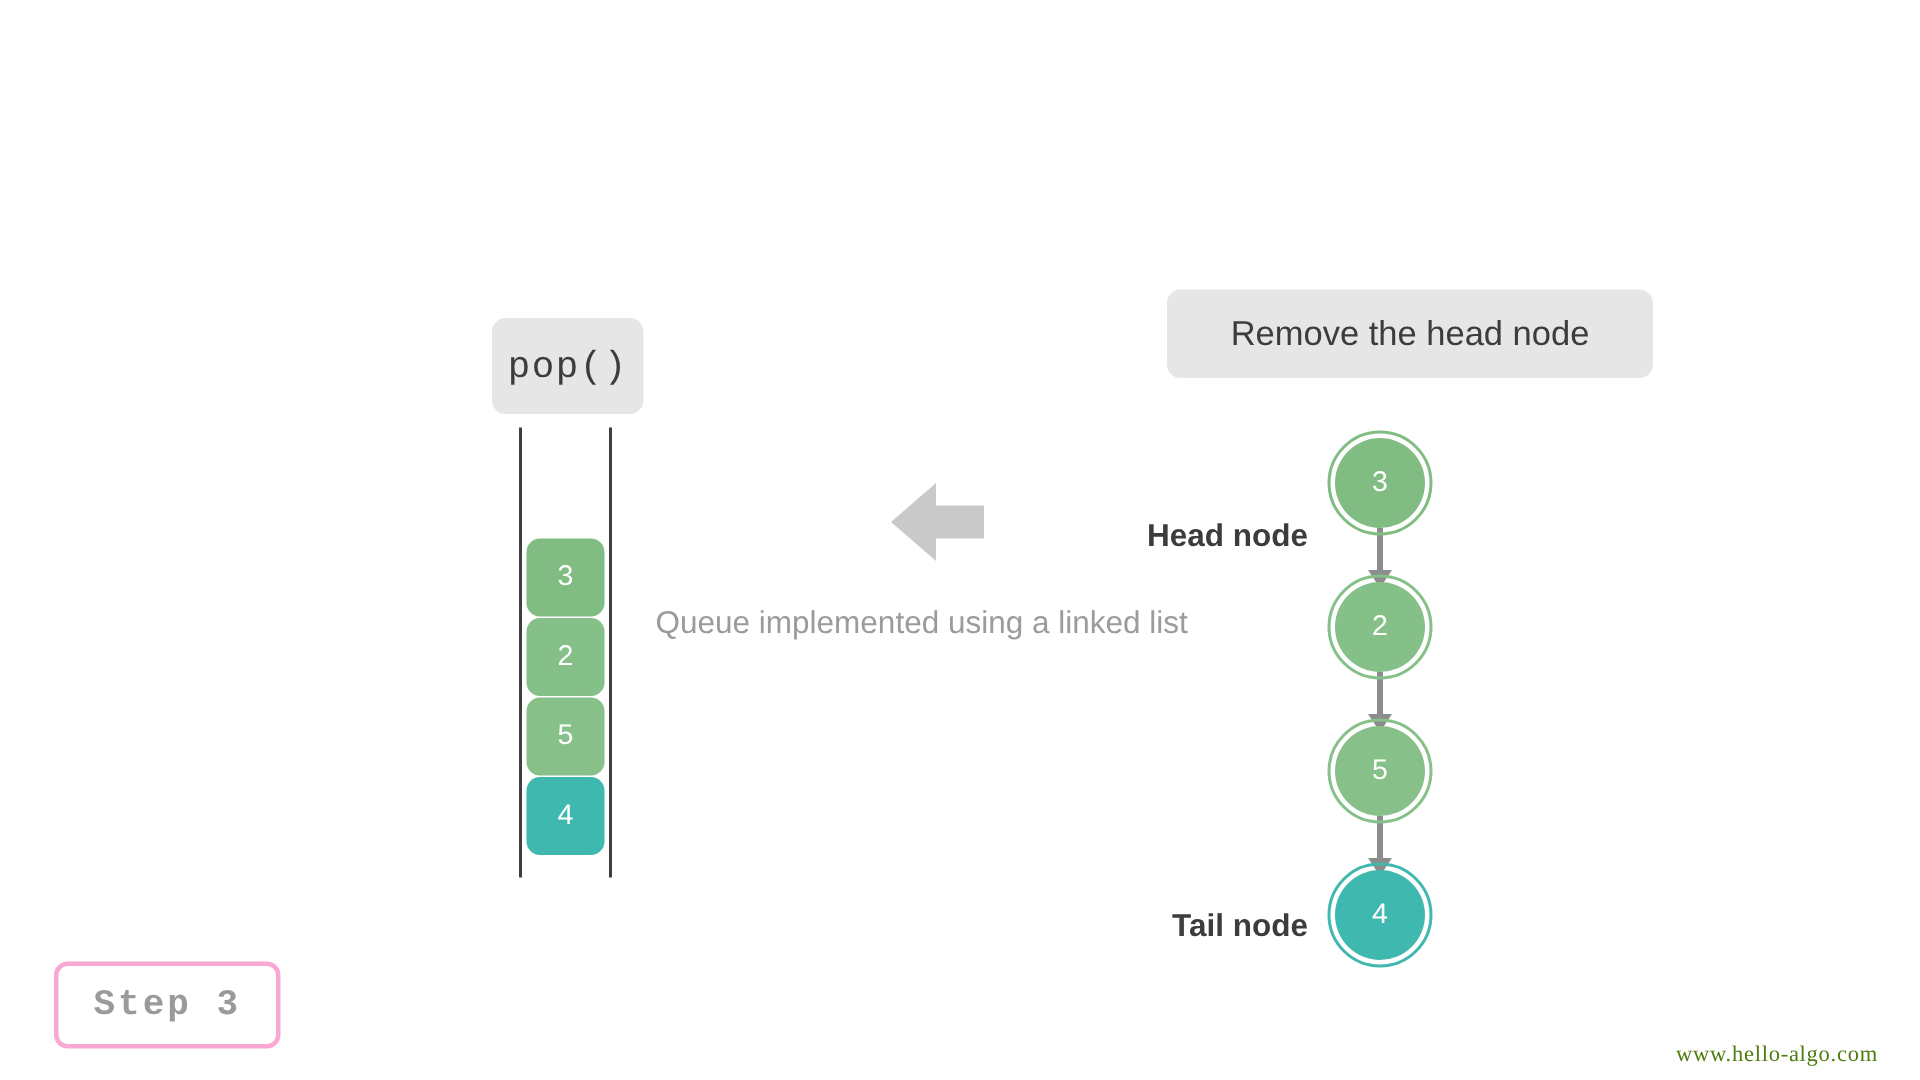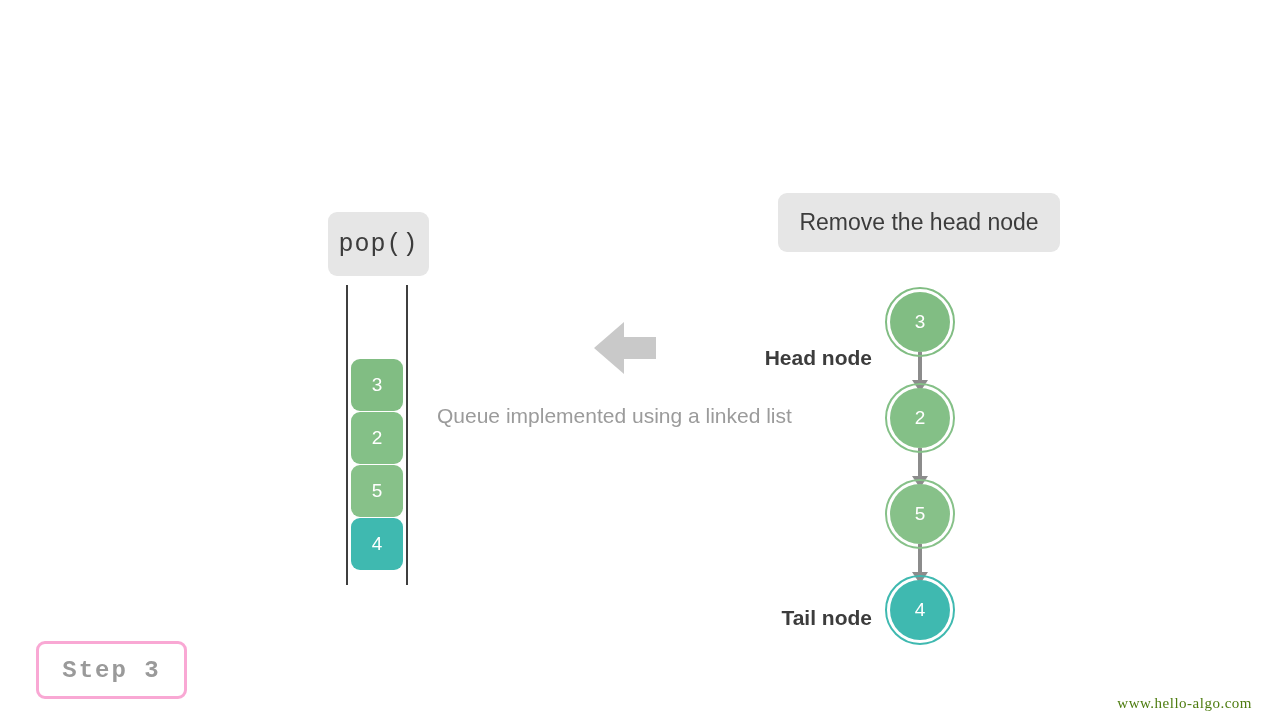--- a/index.html
+++ b/index.html
@@ -39,21 +39,21 @@
 
   #op-label {
     left: 328px;
     top: 212px;
     width: 101px;
     height: 64px;
   }
   #action-label {
     left: 778px;
     top: 193px;
-    width: 282px;
+    width: 324px;
     height: 59px;
   }
 
   
   #step-badge {
     position: absolute;
     left: 36px;
     top: 641px;
     width: 145px;
     height: 52px;

